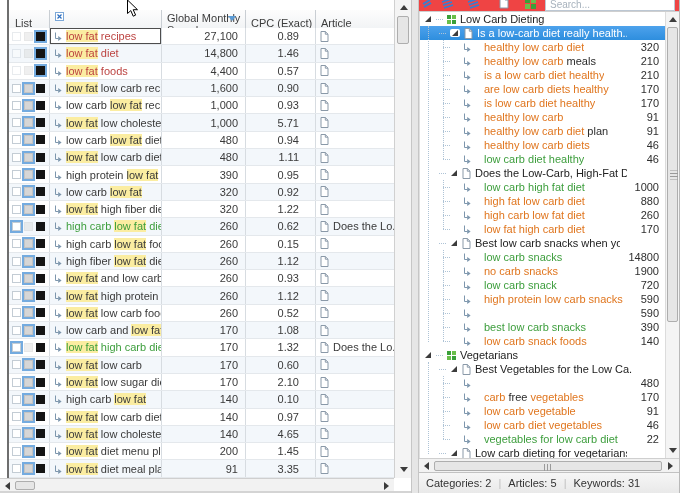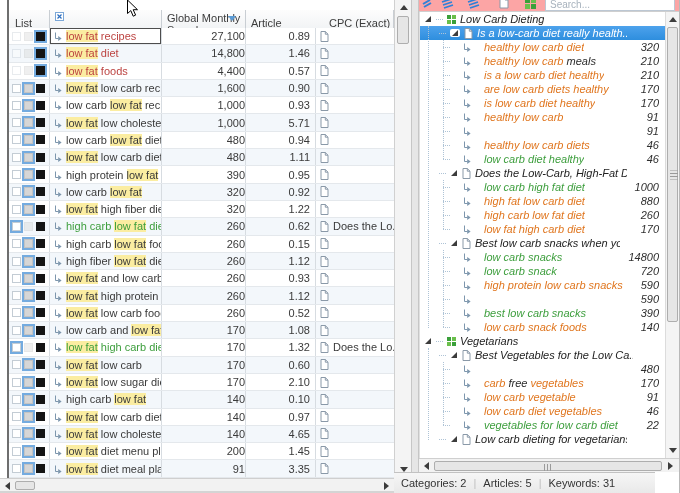--- a/index.html
+++ b/index.html
@@ -39,22 +39,22 @@
   .sq.ring { box-shadow:0 0 0 2px #74abdf; }
   .kw-cell { width:112px; padding-left:3px; gap:3px; }
   .kw-cell.focused { box-shadow:inset 0 0 0 1px #4d4d4d; }
   .kwicon { width:10px; height:10px; flex:0 0 auto; display:inline-flex; margin-top:2px; }
   .kwtext { overflow:hidden; white-space:nowrap; }
   .kwtext.red { color:#bc4341; }
   .kwtext.green { color:#3d9e3d; }
   .kwtext.black { color:#3a3a3a; }
   .hl { background:#fbeda1; }
   .num-cell { justify-content:flex-end; }
-  .searches { width:84px; }
-  .cpc { width:70px; padding-right:5px; }
+  .searches { width:84px; padding-right:7px; }
+  .cpc { width:70px; padding-right:16px; }
   .art-cell { flex:1; border-right:none; padding-left:4px; gap:4px; }
   .pageicon { width:9px; height:11px; flex:0 0 auto; display:inline-flex; }
   .arttext { color:#3a3a3a; }
 
   
   .t-vscroll { position:absolute; left:394px; top:0; width:17px; height:478px; background:#f4f4f4; border-left:1px solid #d0d0d0; }
   .t-hscroll { position:absolute; left:0; top:478px; width:394px; height:13px; background:#f2f2f2; border-top:1px solid #cfcfcf; }
   .bottom-strip { position:absolute; left:0; top:491px; width:412px; height:2px; background:#d4d4d4; }
   .sb-btn { position:absolute; display:flex; align-items:center; justify-content:center; }
   .tri-up { width:0;height:0;border-left:4px solid transparent;border-right:4px solid transparent;border-bottom:5px solid #3c3c3c; }
@@ -62,30 +62,30 @@
   .tri-lf { width:0;height:0;border-top:4px solid transparent;border-bottom:4px solid transparent;border-right:5px solid #3c3c3c; }
   .tri-rt { width:0;height:0;border-top:4px solid transparent;border-bottom:4px solid transparent;border-left:5px solid #3c3c3c; }
   .thumb-v { position:absolute; left:2px; width:12px; background:#e6e6e6; border:1px solid #aeaeae; border-radius:2px; }
   .thumb-h { position:absolute; top:2px; height:9px; background:#e6e6e6; border:1px solid #aeaeae; border-radius:2px; }
 
   
   .divider { position:absolute; left:411px; top:0; width:8px; height:493px; background:#e6e6e6;
              border-left:1px solid #c6c6c6; border-right:1px solid #c6c6c6; }
 
   
-  .toolbar { position:absolute; left:419px; top:0; width:261px; height:12px; background:#fca5a5;
+  .toolbar { position:absolute; left:419px; top:0; width:261px; height:12px; background:#ef4444;
              border-bottom:1px solid #cfcfcf; overflow:hidden; }
   .tb-ic { position:absolute; top:-6px; width:16px; height:16px; display:inline-flex; }
   .search-box { position:absolute; left:126px; top:-5px; width:130px; height:16px;
                 border:1px solid #bcc7d3; background:#fff; font-size:10px; padding:2px 0 0 4px;
                 color:#3a3a3a; font-family:inherit; }
   .search-box::placeholder { color:#a7b2bd; }
 
   
-  #tree-body { position:absolute; left:419px; top:12px; width:246px; height:446px; overflow:hidden; background:#fff; border-left:1px solid #e0e0e0;font-style:italic; }
+  #tree-body { position:absolute; left:419px; top:12px; width:246px; height:446px; overflow:hidden; background:#fff; border-left:1px solid #e0e0e0; }
   .tree-row { display:flex; align-items:center; height:14px; line-height:14px; white-space:nowrap; padding-right:6px; overflow:hidden; }
   .cat-row { padding-left:4px; gap:4px; color:#1c1c1c; }
   .art-row { padding-left:19px; gap:4px; color:#222; }
   .kw-row  { padding-left:23px; gap:12px; }
   .cat-kids { position:relative; }
   .cat-kids::before { content:''; position:absolute; left:8px; top:0; bottom:6px; border-left:1px dotted #aec3d6; }
   .art-kids { position:relative; }
   .art-kids::before { content:''; position:absolute; left:23px; top:0; bottom:7px; border-left:1px dotted #aec3d6; }
   .expander { width:8px; height:8px; display:inline-flex; flex:0 0 auto; }
   .dash { width:7px; border-top:1px dotted #aec3d6; flex:0 0 auto; }
@@ -101,21 +101,21 @@
   .art-row.sel .count { color:#1d63ad; }
   .expbox { background:#fff; border-radius:2px; padding:0 1px; display:inline-flex; }
 
   
   .tr-vscroll { position:absolute; left:665px; top:12px; width:14px; height:446px; background:#f4f4f4; border-left:1px solid #dcdcdc; }
   .tr-hscroll { position:absolute; left:419px; top:458px; width:260px; height:14px; background:#f2f2f2; border-top:1px solid #cfcfcf; }
   .grip { position:absolute; left:50%; top:2px; width:9px; height:7px; transform:translateX(-50%);
           background:repeating-linear-gradient(90deg,#9a9a9a 0 1px,transparent 1px 3px); }
   .grip-v { position:absolute; top:50%; left:2px; height:9px; width:8px; transform:translateY(-50%);
           background:repeating-linear-gradient(0deg,#9a9a9a 0 1px,transparent 1px 3px); }
-  .statusbar { position:absolute; left:394px; top:472px; width:261px; height:21px;
+  .statusbar { position:absolute; left:419px; top:472px; width:261px; height:21px;
                background:linear-gradient(#f6f6f6,#e9e9e9); border-top:1px solid #c2c2c2;
                display:flex; align-items:center; padding-left:7px; gap:7px; color:#333; }
   .st-sep { color:#c0c0c0; }
   .right-edge { position:absolute; left:679px; top:0; width:1px; height:493px; background:#b9b9b9; }
 
   
   .cursor { position:absolute; left:126px; top:-1px; z-index:60; }
 </style>
 </head>
 <body>
@@ -130,22 +130,22 @@
       <span class="xicon"><svg width="9" height="9">
             <rect x="0.5" y="0.5" width="8" height="8" fill="#fff" stroke="#7ba7d7"></rect>
             <path d="M2.5 2.5 L6.5 6.5 M6.5 2.5 L2.5 6.5" stroke="#2e6fc0" stroke-width="1.2"></path>
           </svg></span>
       <span class="th-label">Keyword</span>
     </div>
     <div class="th th-gms">
       <span>Global Monthly Searches (Exact)</span>
       <span class="filter-tri"></span>
     </div>
+    <div class="th th-cpc"><span>CPC (Exact)</span></div>
     <div class="th th-art"><span>Article</span></div>
-    <div class="th th-cpc"><span>CPC (Exact)</span></div>
   </div>
 
   <div id="table-body">
       <div class="t-row">
         <div class="cell list-cell">
           <span class="sq sq0 faded"></span>
           <span class="sq sq1 faded"></span>
           <span class="sq sq2 ring"></span>
         </div>
         <div class="cell kw-cell focused">
@@ -984,20 +984,21 @@
               <span class="count">91</span>
             </div>
             <div class="tree-row kw-row">
               <span class="dash"></span>
               <span class="tree-kwicon">
                 <svg width="10" height="10" viewBox="0 0 10 10">
                   <path d="M2.5 0.5 V6.5 H5.5" stroke="#7d96ad" fill="none"></path>
                   <path d="M5.2 4 L8.6 6.5 L5.2 9 Z" fill="#7d96ad"></path>
                 </svg>
               </span>
+              <span class="t-label"><span class="c-orange">healthy low carb diet </span><span class="c-black">plan</span></span>
               <span class="count">91</span>
             </div>
             <div class="tree-row kw-row">
               <span class="dash"></span>
               <span class="tree-kwicon">
                 <svg width="10" height="10" viewBox="0 0 10 10">
                   <path d="M2.5 0.5 V6.5 H5.5" stroke="#7d96ad" fill="none"></path>
                   <path d="M5.2 4 L8.6 6.5 L5.2 9 Z" fill="#7d96ad"></path>
                 </svg>
               </span>
@@ -1107,20 +1108,31 @@
               <span class="count">14800</span>
             </div>
             <div class="tree-row kw-row">
               <span class="dash"></span>
               <span class="tree-kwicon">
                 <svg width="10" height="10" viewBox="0 0 10 10">
                   <path d="M2.5 0.5 V6.5 H5.5" stroke="#7d96ad" fill="none"></path>
                   <path d="M5.2 4 L8.6 6.5 L5.2 9 Z" fill="#7d96ad"></path>
                 </svg>
               </span>
+              <span class="t-label"><span class="c-orange">no carb snacks</span></span>
+              <span class="count">1900</span>
+            </div>
+            <div class="tree-row kw-row">
+              <span class="dash"></span>
+              <span class="tree-kwicon">
+                <svg width="10" height="10" viewBox="0 0 10 10">
+                  <path d="M2.5 0.5 V6.5 H5.5" stroke="#7d96ad" fill="none"></path>
+                  <path d="M5.2 4 L8.6 6.5 L5.2 9 Z" fill="#7d96ad"></path>
+                </svg>
+              </span>
               <span class="t-label"><span class="c-green">low carb snack</span></span>
               <span class="count">720</span>
             </div>
             <div class="tree-row kw-row">
               <span class="dash"></span>
               <span class="tree-kwicon">
                 <svg width="10" height="10" viewBox="0 0 10 10">
                   <path d="M2.5 0.5 V6.5 H5.5" stroke="#7d96ad" fill="none"></path>
                   <path d="M5.2 4 L8.6 6.5 L5.2 9 Z" fill="#7d96ad"></path>
                 </svg>

